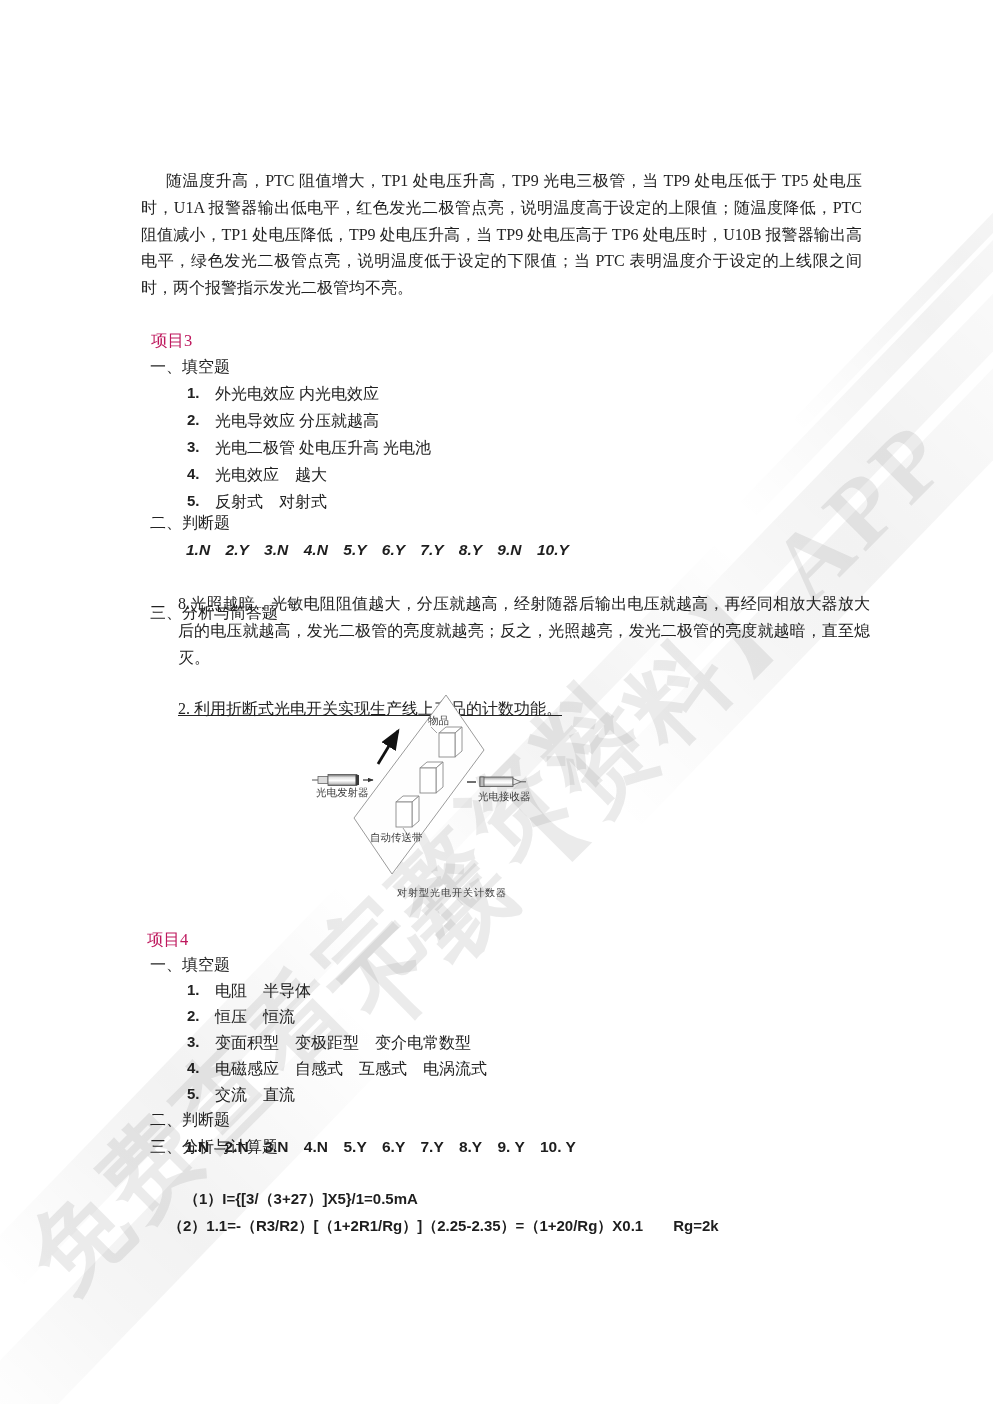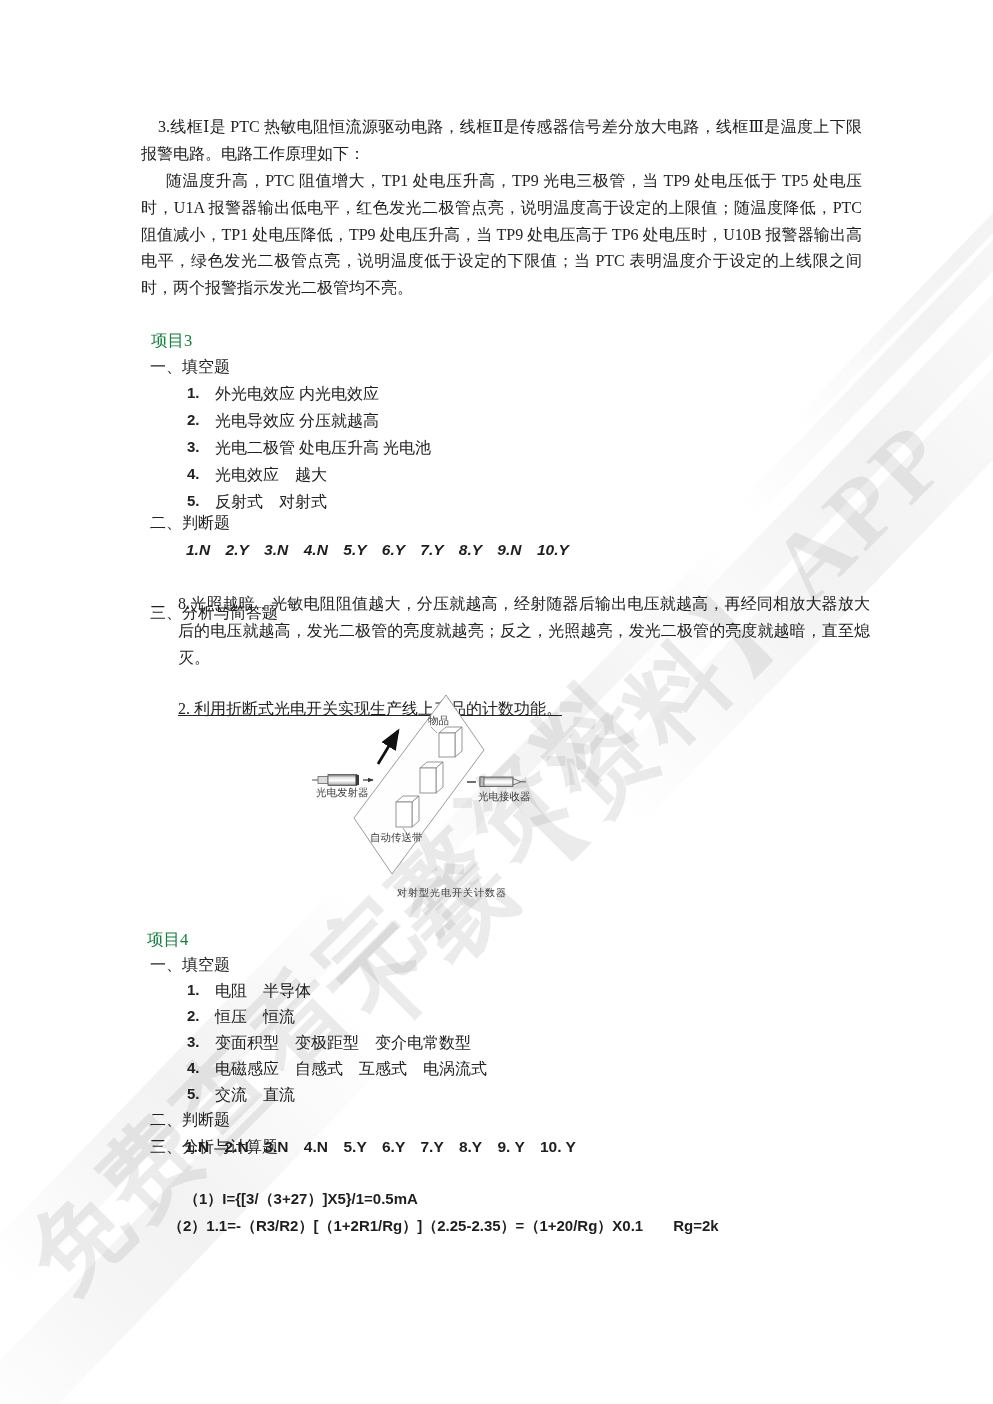--- a/index.html
+++ b/index.html
@@ -22,21 +22,21 @@
   }
   
   .content{position:absolute;inset:0;z-index:1;}
   .abs{position:absolute;}
   .para{
     font-size:16px;line-height:26.8px;text-align:justify;
     color:#222222;white-space:pre-wrap;
   }
   .indent1{text-indent:17px;}
   .indent2{text-indent:25px;}
-  .sec-title{font-size:16.5px;color:#15803d;white-space:pre-wrap;}
+  .sec-title{font-size:16.5px;color:#be185d;white-space:pre-wrap;}
   .heading{font-size:16px;color:#222222;white-space:pre-wrap;}
   .fill-item{display:flex;font-size:16px;color:#222222;}
   .fill-num{
     font-family:"Liberation Sans","DejaVu Sans",sans-serif;
     font-weight:600;font-size:15px;width:28px;flex:0 0 28px;
   }
   .fill-text{white-space:pre-wrap;}
   .tf-row{
     font-family:"Liberation Sans","DejaVu Sans",sans-serif;
     font-weight:600;font-size:15.5px;color:#1e1e1e;white-space:pre-wrap;
@@ -65,21 +65,20 @@
     <div class="streak" style="top:250px;left:720px;width:480px;height:14px;"></div>
     <div class="streak" style="top:700px;left:340px;width:460px;height:26px;"></div>
     <div class="streak" style="top:1060px;left:-80px;width:520px;height:52px;"></div>
     <div class="streak" style="top:1190px;left:-100px;width:560px;height:72px;"></div>
     <div class="wm-text" style="left:46px;top:1210px;">免费查看完整资料</div>
     <div class="wm-text" style="left:356px;top:952px;">下载【资料】APP</div>
   </div>
 
   <div class="content">
 
-    <div class="abs para indent1" style="left:141px;top:114px;width:721px;">3.线框Ⅰ是 PTC 热敏电阻恒流源驱动电路，线框Ⅱ是传感器信号差分放大电路，线框Ⅲ是温度上下限报警电路。电路工作原理如下：</div>
     <div class="abs para indent2" style="left:141px;top:168px;width:721px;">随温度升高，PTC 阻值增大，TP1 处电压升高，TP9 光电三极管，当 TP9 处电压低于 TP5 处电压时，U1A 报警器输出低电平，红色发光二极管点亮，说明温度高于设定的上限值；随温度降低，PTC 阻值减小，TP1 处电压降低，TP9 处电压升高，当 TP9 处电压高于 TP6 处电压时，U10B 报警器输出高电平，绿色发光二极管点亮，说明温度低于设定的下限值；当 PTC 表明温度介于设定的上线限之间时，两个报警指示发光二极管均不亮。</div>
 
     <div class="abs sec-title" style="left:151px;top:330px;">项目3</div>
     <div class="abs heading" style="left:150px;top:357px;">一、填空题</div>
 
     <div class="abs fill-item" style="left:187px;top:384px;">
       <span class="fill-num">1.</span>
       <span class="fill-text">外光电效应 内光电效应</span>
     </div>
     <div class="abs fill-item" style="left:187px;top:411px;">

